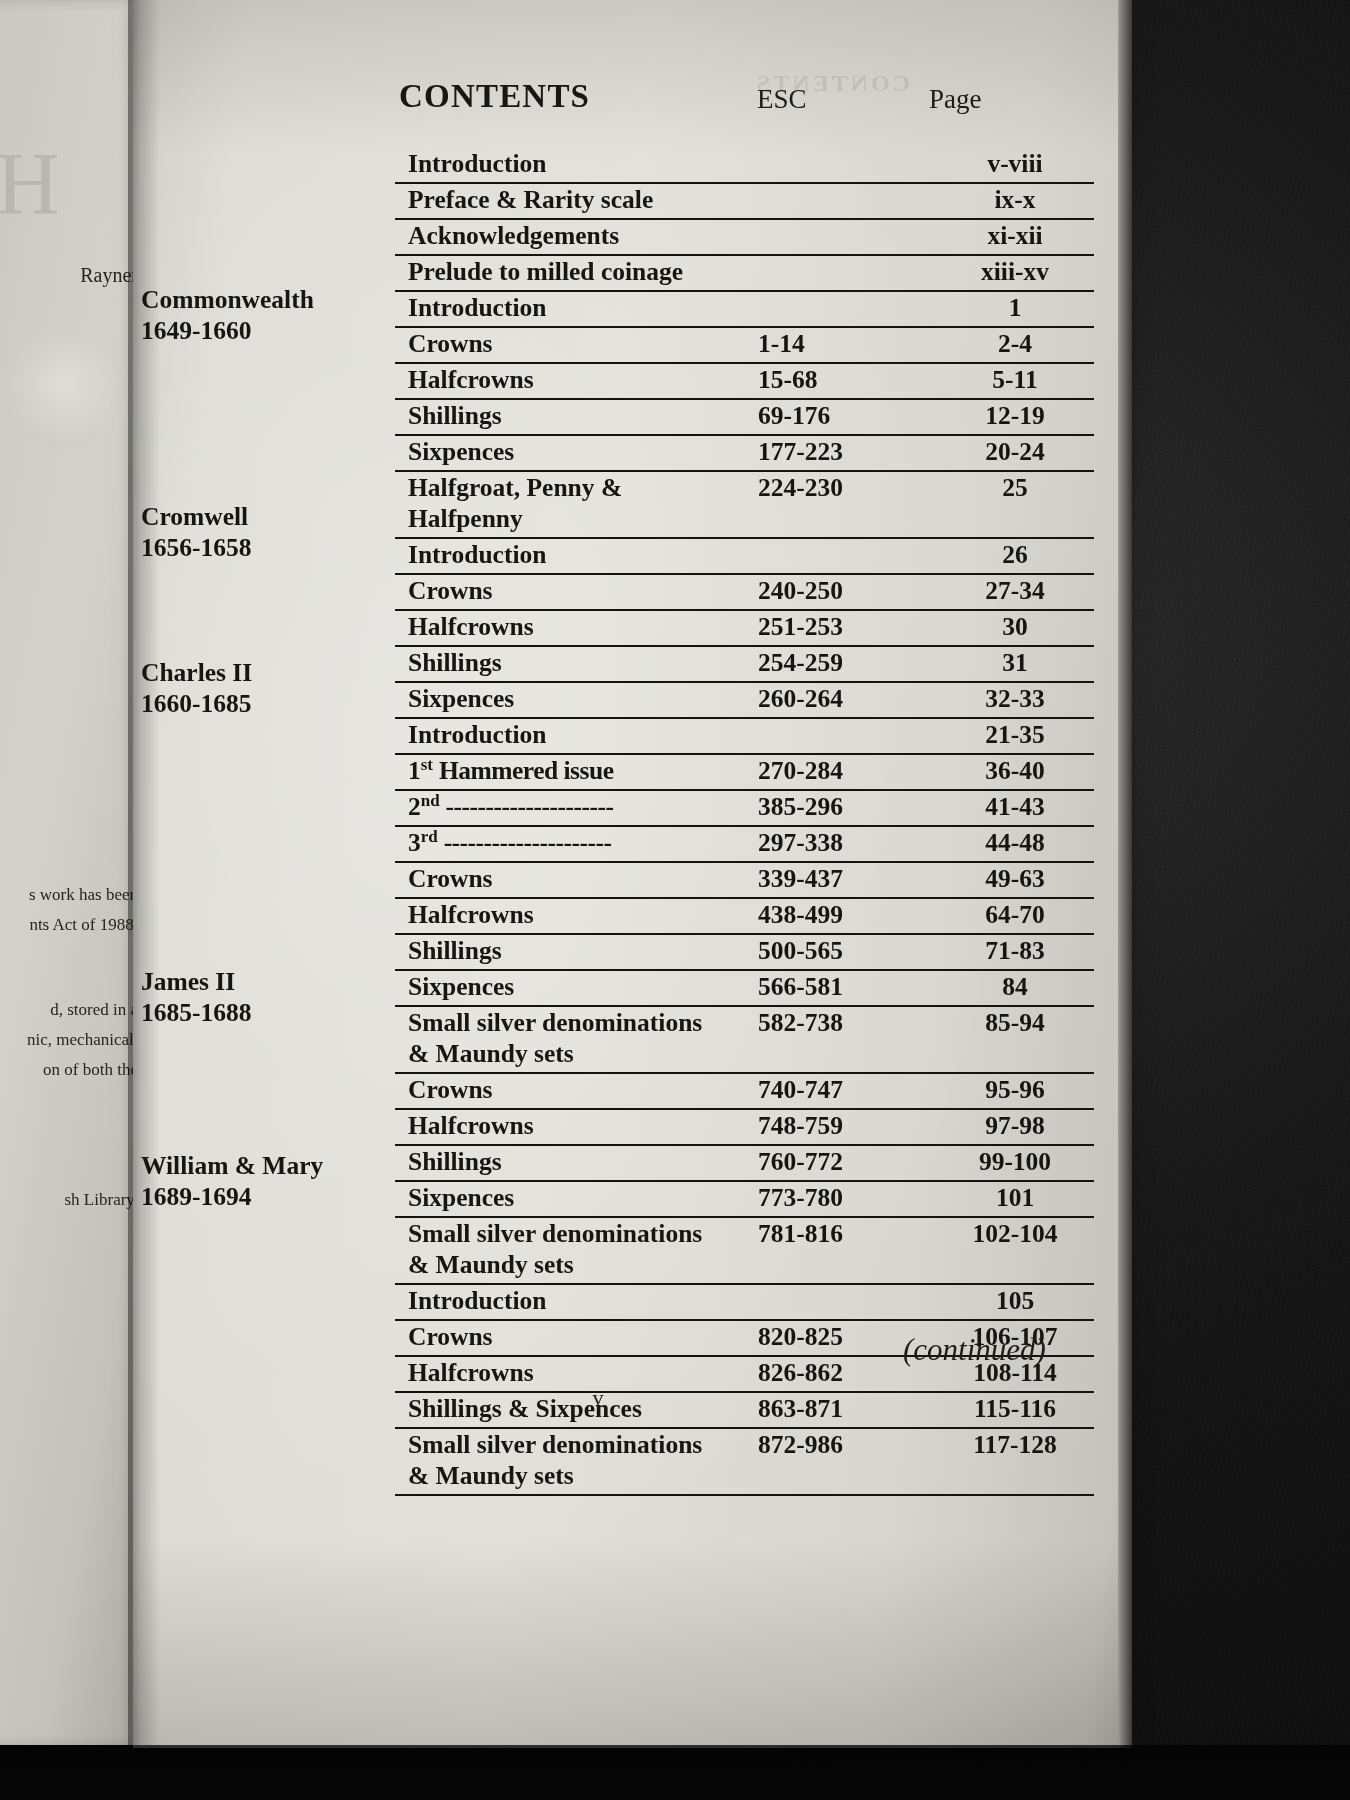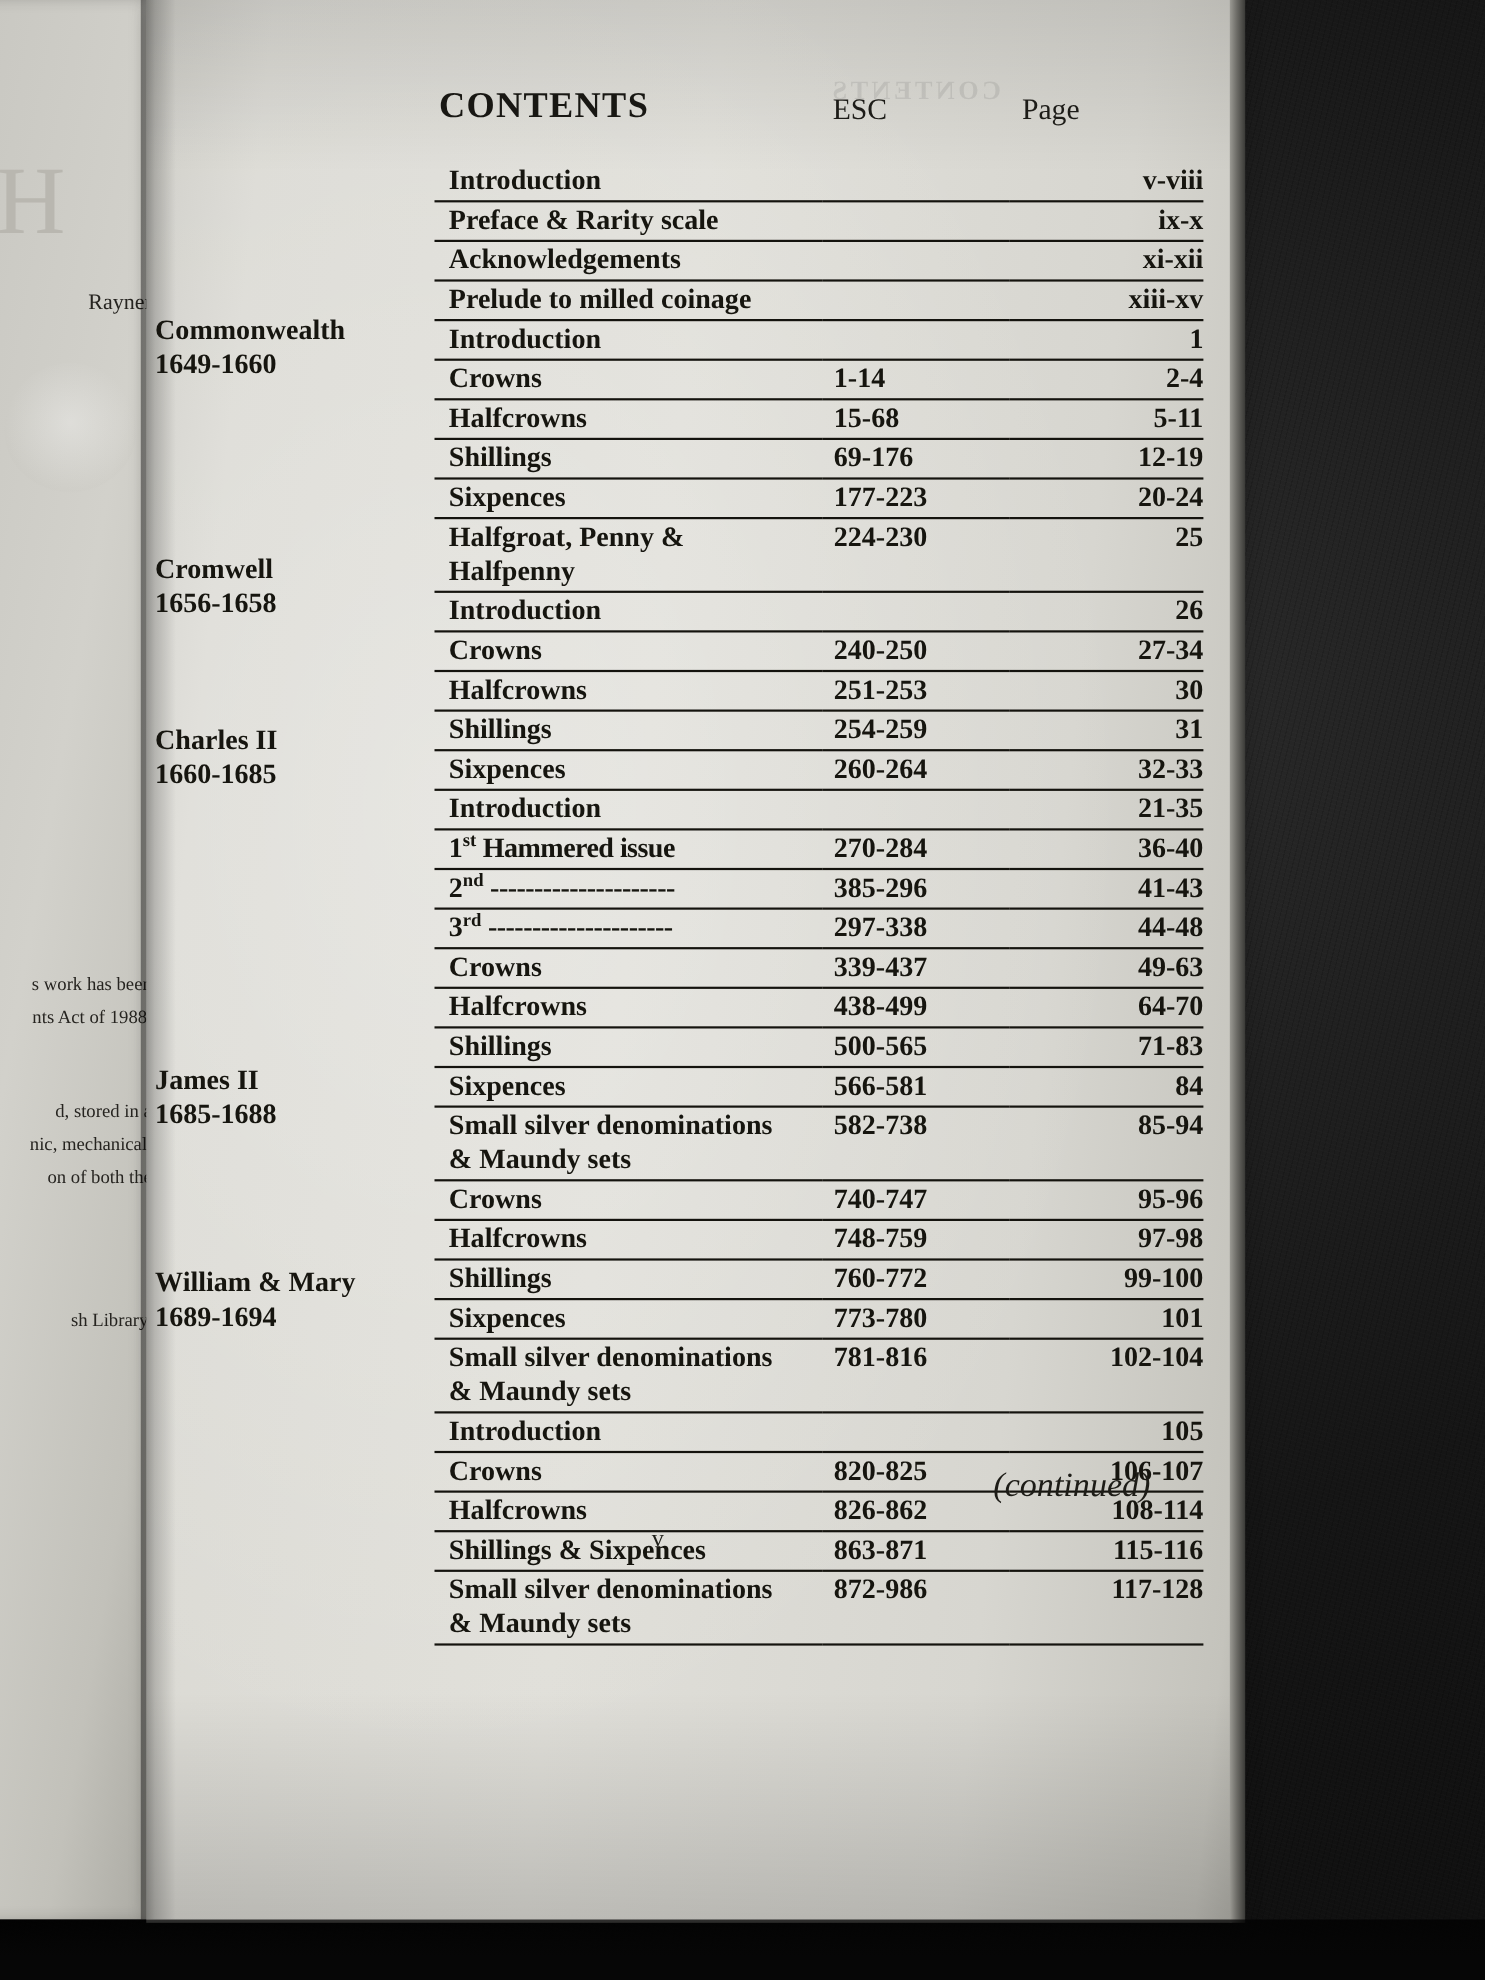--- a/index.html
+++ b/index.html
@@ -182,21 +182,21 @@
     padding: 0;
     vertical-align: top;
     font-size: 25.5px;
     font-weight: 700;
     line-height: 1.02;
     color: #16150f;
     font-family: "Liberation Serif", "DejaVu Serif", serif;
   }
   .c-title { width: 340px; padding-left: 13px !important; margin-top: 40px; }
   .c-esc   { width: 160px; text-align: left; padding-left: 10px !important; }
-  .c-page  { width: 158px; text-align: right; padding-left: 18px !important; }
+  .c-page  { width: 158px; text-align: center; padding-left: 18px !important; }
 
   tr.row > td { border-bottom: 2.3px solid #14130e; height: 31px; padding-top: 3px !important; }
   tr.row.tall > td { height: 62px; }
 
   .sub { position: relative; }
   .sub sup {
     font-size: 17px;
     font-weight: 700;
     vertical-align: super;
     line-height: 0;

